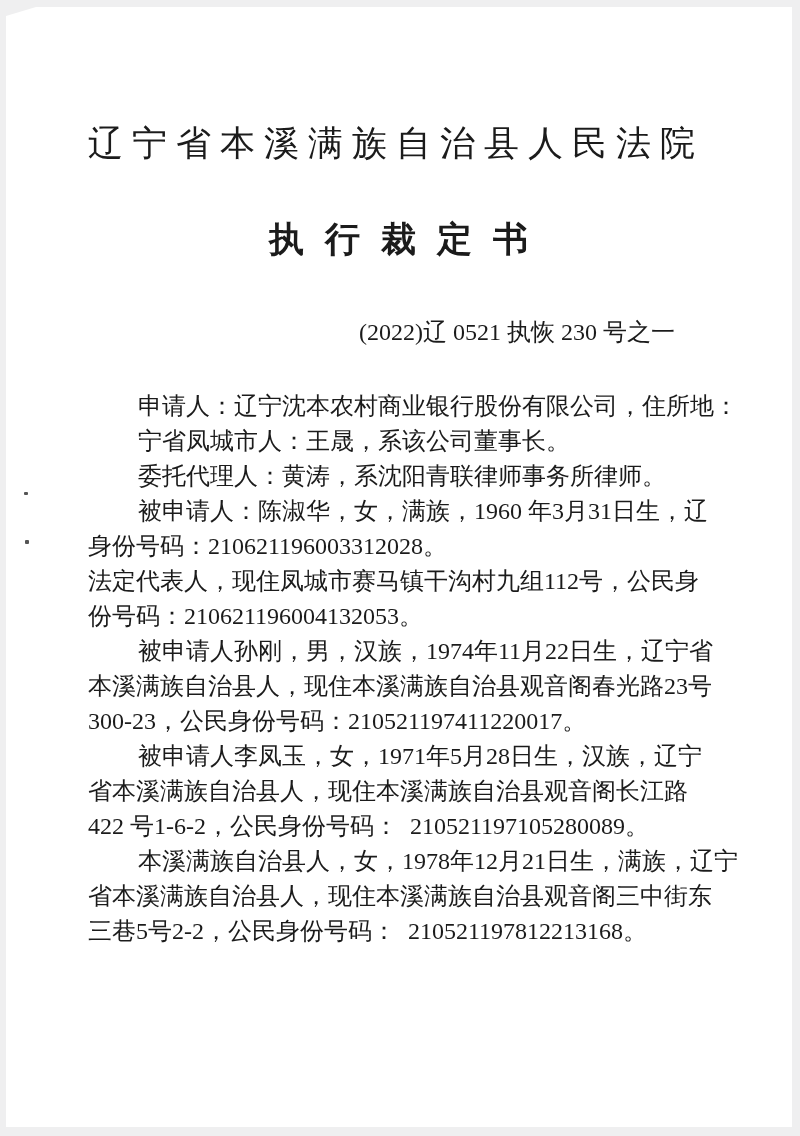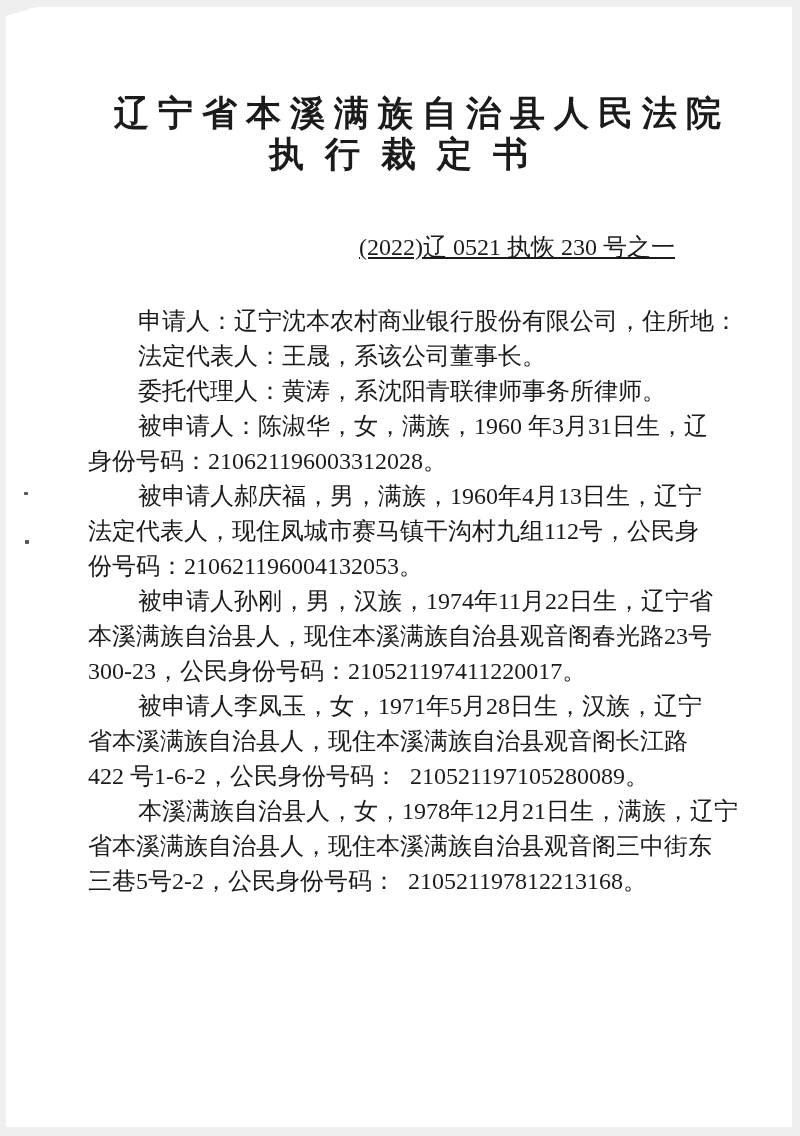--- a/index.html
+++ b/index.html
@@ -37,46 +37,46 @@
     height: 0;
     border-top: 9px solid #efeff0;
     border-right: 30px solid transparent;
   }
 
   .content {
     padding: 0 62px 0 82px; 
   }
 
   .court-name {
-    margin-top: 86px;
+    margin-top: 116px;
     font-size: 35px;
-    font-weight: bold;
+    font-weight: normal;
     line-height: 42px;
-    text-align: right;
+    text-align: left;
     letter-spacing: 9px;
     white-space: nowrap;
   }
 
   .doc-title {
+    margin-top: 55px;
     font-size: 35px;
     font-weight: bold;
     line-height: 40px;
     text-align: center;
     letter-spacing: 21px;
     white-space: nowrap;
   }
 
   .case-number {
     margin-top: 56px;
     font-size: 24px;
     line-height: 32px;
     text-align: right;
     padding-right: 55px;
     white-space: pre;
-    text-decoration: underline;
   }
 
   .doc-body {
     margin-top: 41px;
     font-size: 24px;
     line-height: 35px;
   }
 
   .doc-body .line {
     white-space: pre;
@@ -105,25 +105,24 @@
     <div class="content">
 
       <h1 class="court-name">辽宁省本溪满族自治县人民法院</h1>
 
       <h2 class="doc-title">执行裁定书</h2>
 
       <div class="case-number">(2022)辽 0521 执恢 230 号之一</div>
 
       <div class="doc-body">
           <div class="line indent">申请人：辽宁沈本农村商业银行股份有限公司，住所地：</div>
-          <div class="line indent">法定代表人：王晟，系该公司董事长。</div>
+          <div class="line indent">宁省凤城市人：王晟，系该公司董事长。</div>
           <div class="line indent">委托代理人：黄涛，系沈阳青联律师事务所律师。</div>
           <div class="line indent">被申请人：陈淑华，女，满族，1960 年3月31日生，辽</div>
           <div class="line">身份号码：210621196003312028。</div>
-          <div class="line indent">被申请人郝庆福，男，满族，1960年4月13日生，辽宁</div>
           <div class="line">法定代表人，现住凤城市赛马镇干沟村九组112号，公民身</div>
           <div class="line">份号码：210621196004132053。</div>
           <div class="line indent">被申请人孙刚，男，汉族，1974年11月22日生，辽宁省</div>
           <div class="line">本溪满族自治县人，现住本溪满族自治县观音阁春光路23号</div>
           <div class="line">300-23，公民身份号码：210521197411220017。</div>
           <div class="line indent">被申请人李凤玉，女，1971年5月28日生，汉族，辽宁</div>
           <div class="line">省本溪满族自治县人，现住本溪满族自治县观音阁长江路</div>
           <div class="line">422 号1-6-2，公民身份号码：  210521197105280089。</div>
           <div class="line indent">本溪满族自治县人，女，1978年12月21日生，满族，辽宁</div>
           <div class="line">省本溪满族自治县人，现住本溪满族自治县观音阁三中街东</div>

